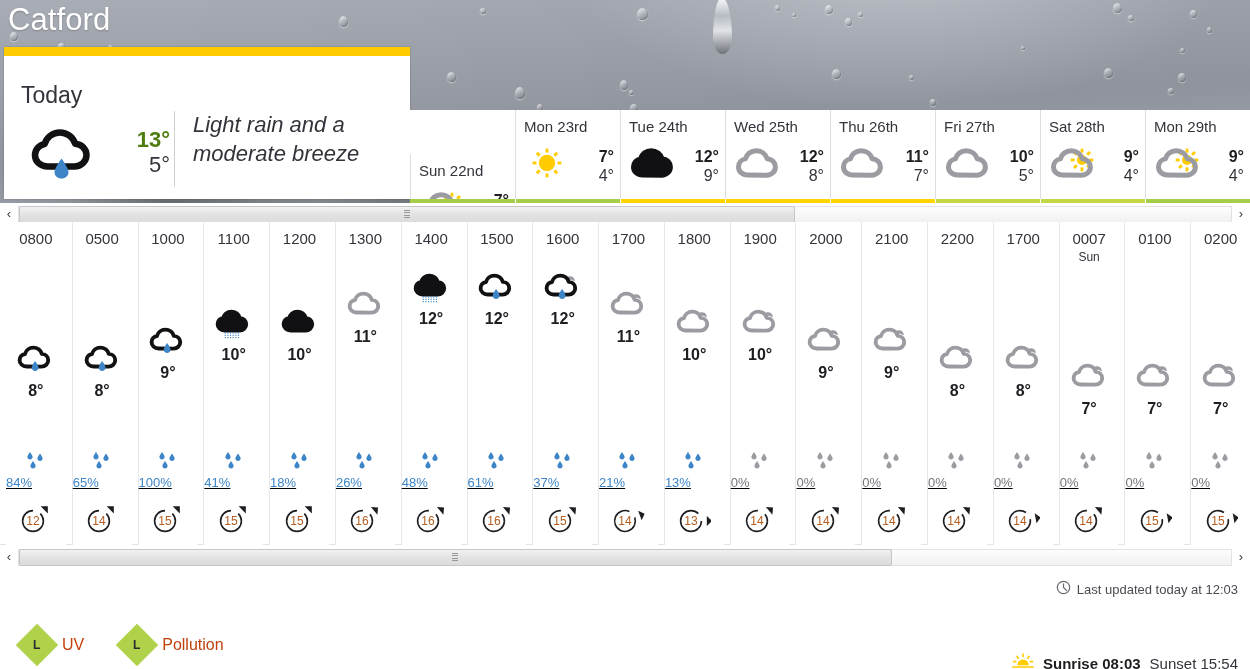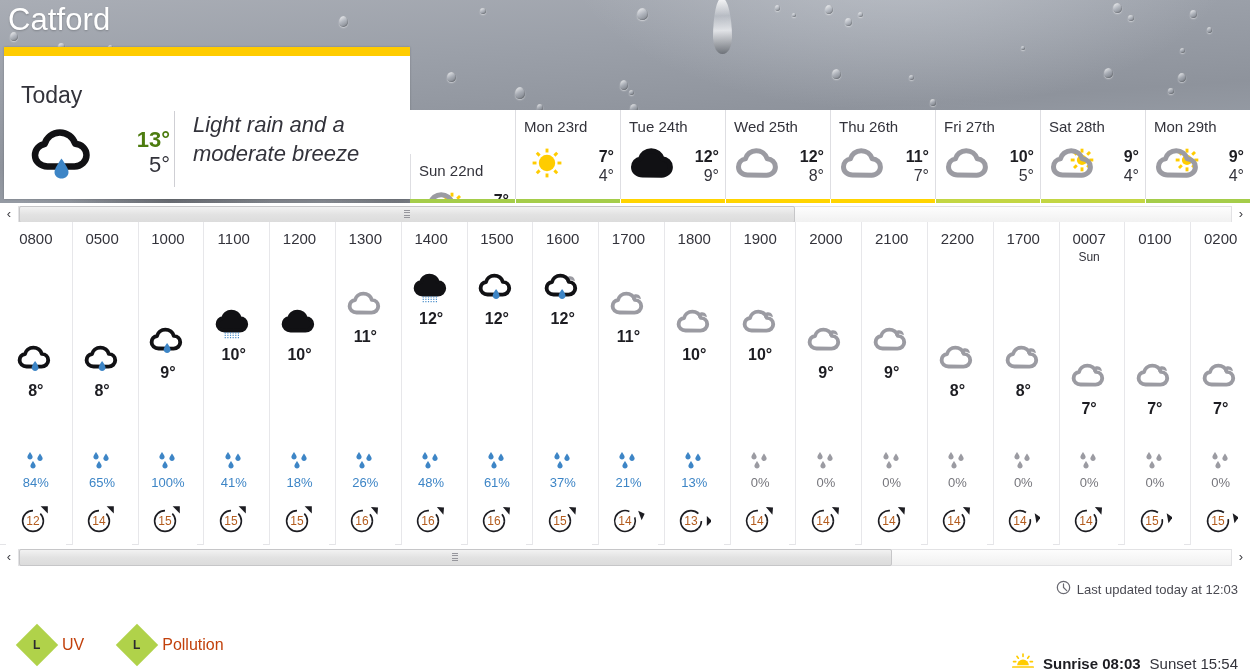--- a/index.html
+++ b/index.html
@@ -140,21 +140,21 @@
   .hour-day {
     position: absolute; top: 28px; left: 0; width: 100%; text-align: center;
     font-size: 12px; color: #33333b;
   }
   
   .hour-wx { position: absolute; left: 0; width: 100%; text-align: center; }
   .hour-ico { height: 38px; display: flex; align-items: center; justify-content: center; }
   .hour-temp { font-size: 16px; font-weight: bold; color: #1d1d22; margin-top: 4px; }
 
   .hour-precip {
-    position: absolute; left: 0; top: 228px; width: 100%; text-align: center;
+    position: absolute; left: 0; top: 228px; width: 100%; text-align: left; text-decoration: underline;
   }
   .precip-ico { height: 24px; display: flex; align-items: center; justify-content: center; }
   .precip-pct { font-size: 13px; margin-top: 1px; }
   .precip-on  { color: #3d85c6; }
   .precip-off { color: #76767c; }
 
   .hour-wind {
     position: absolute; left: 0; top: 283px; width: 100%;
     display: flex; align-items: center; justify-content: center;
   }

